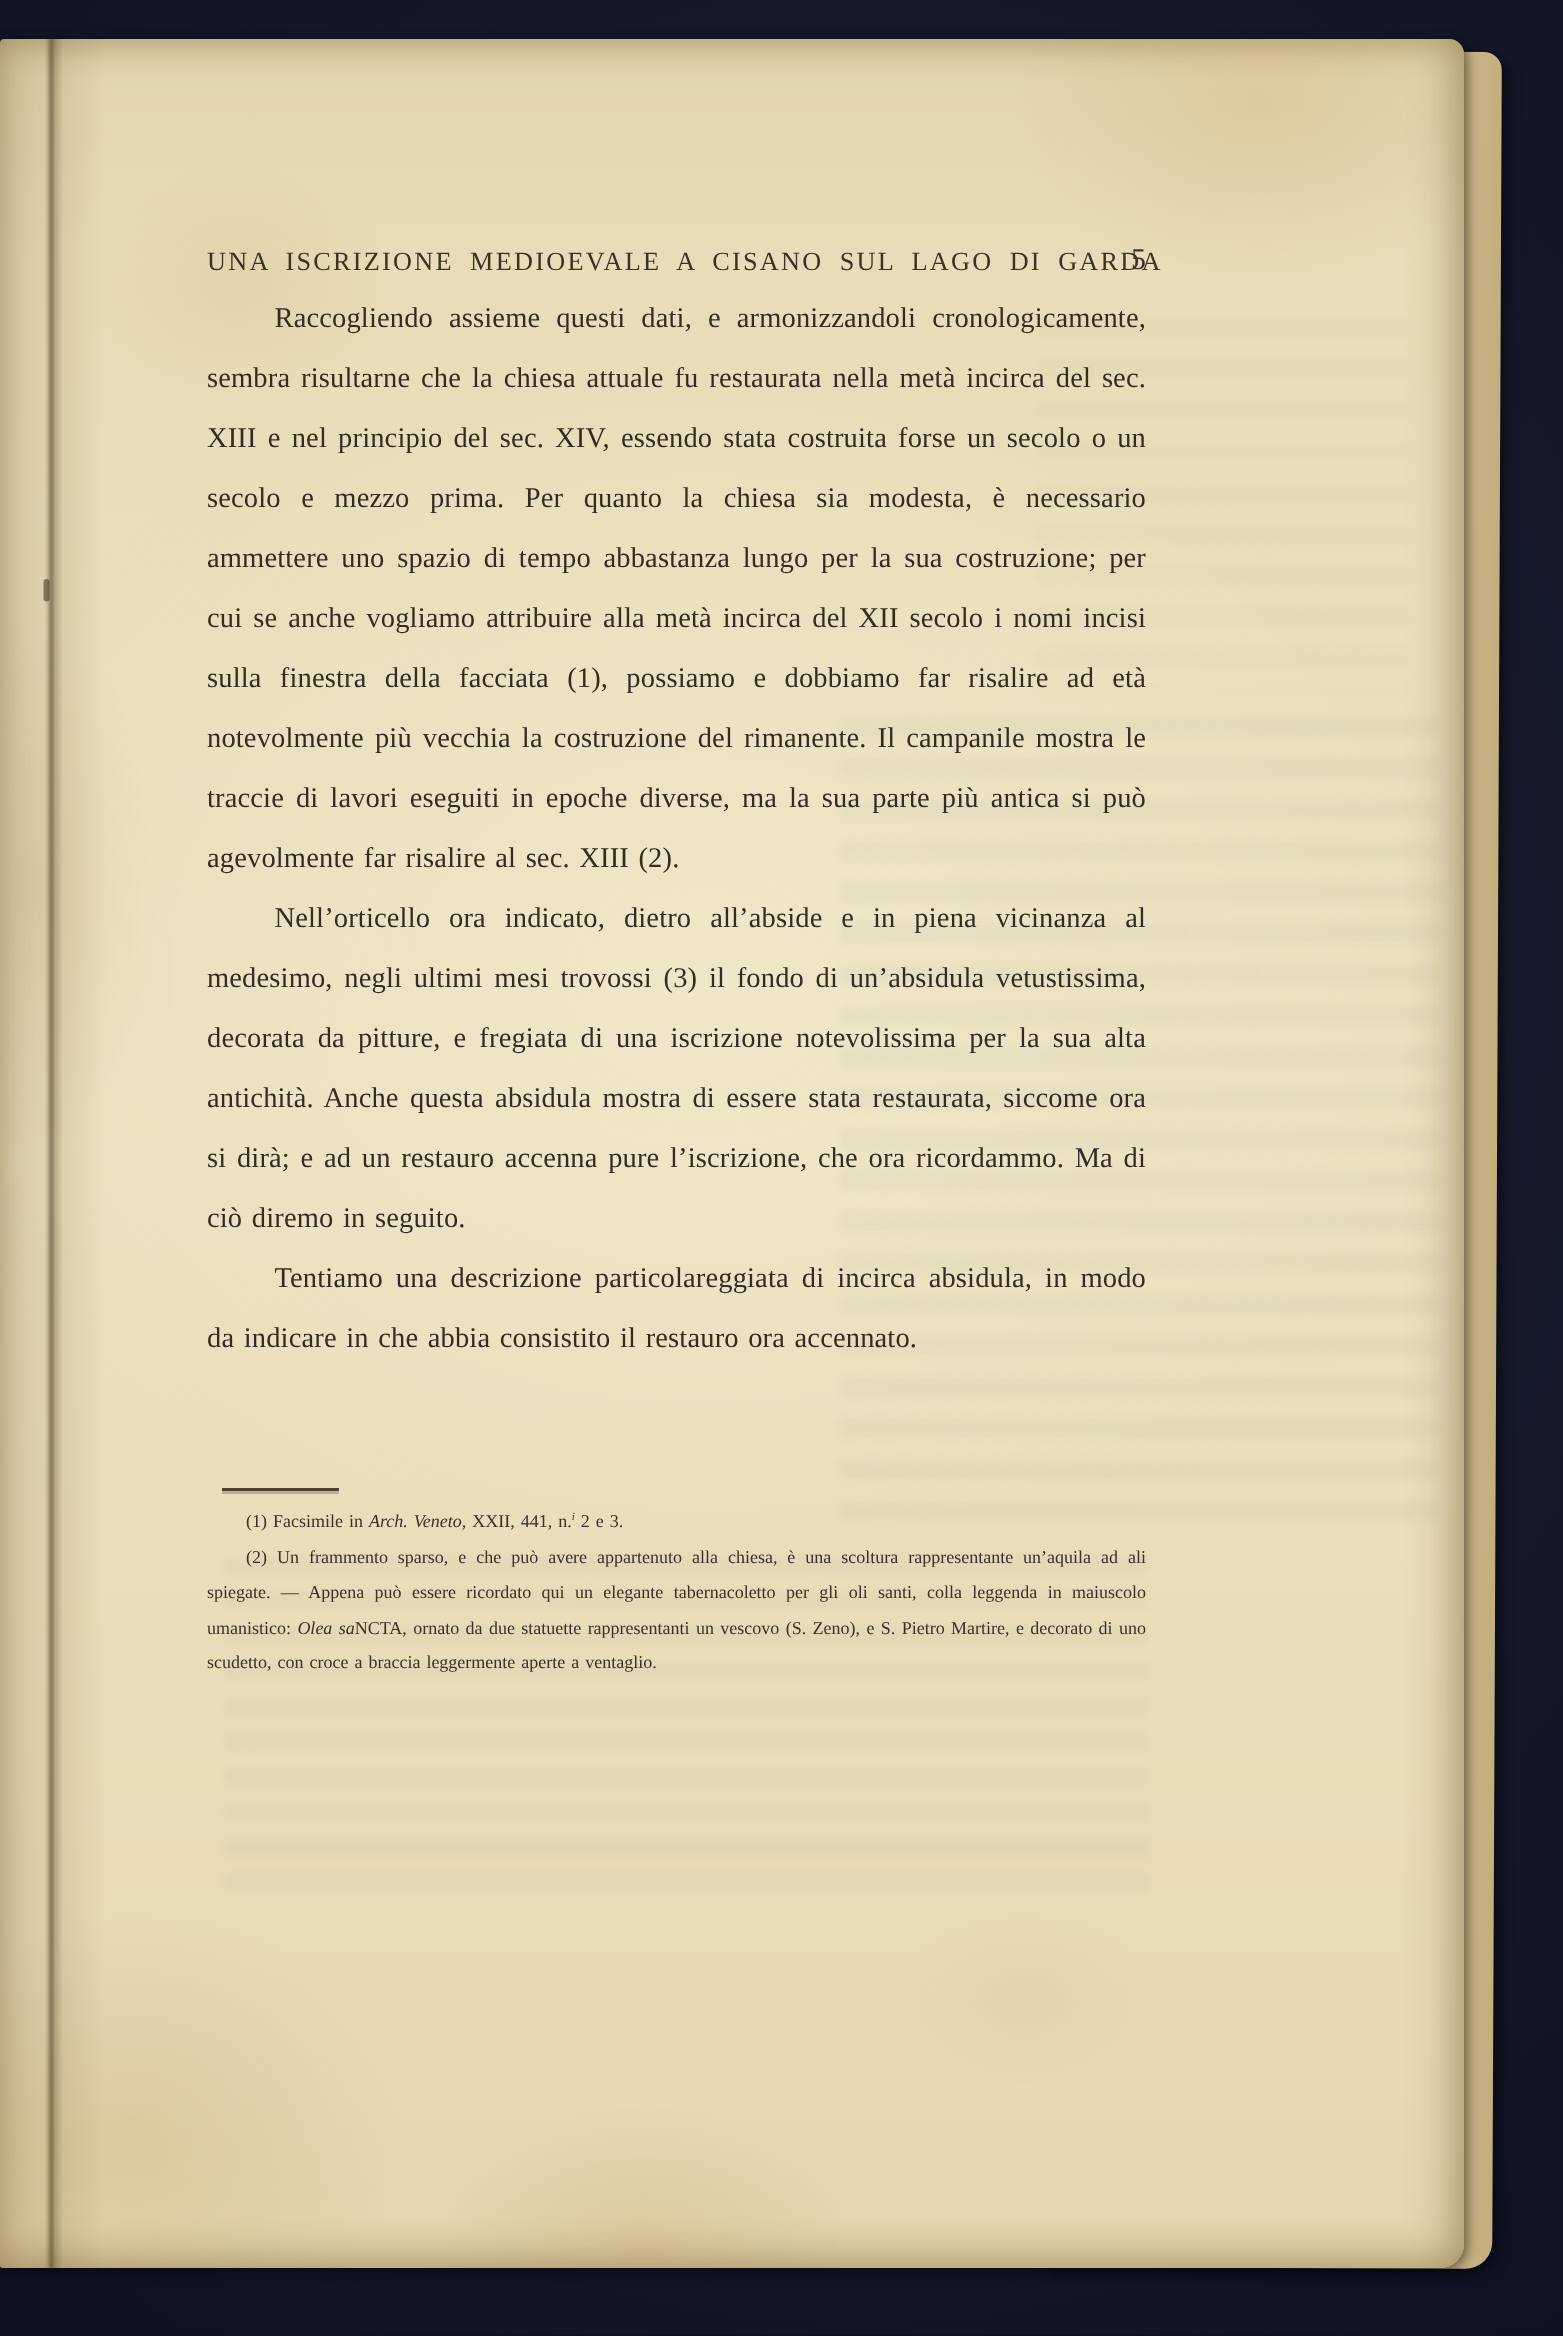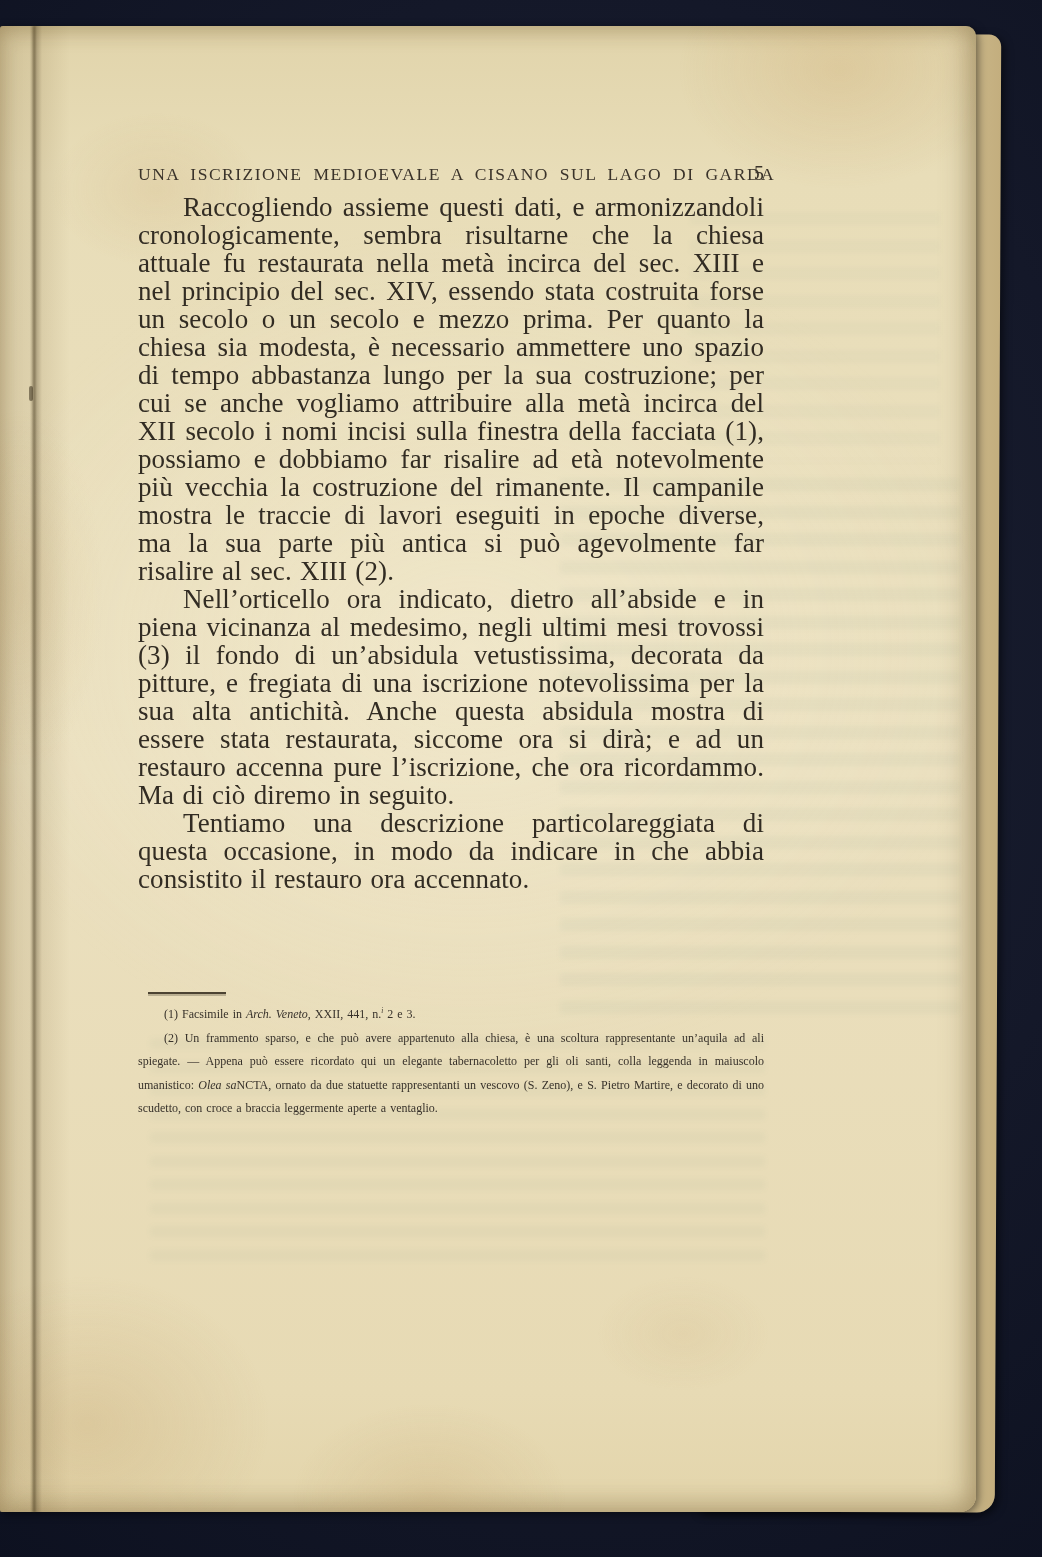--- a/index.html
+++ b/index.html
@@ -69,21 +69,21 @@
     color:#3a332a; white-space:nowrap;
   }
   .page-number {
     position:absolute; right:0; top:-2px;
     font-size:20px; letter-spacing:0; word-spacing:0;
   }
 
   
   .body-text {
     position:absolute; left:138px; top:167px; width:626px;
-    font-size:27px; line-height:28px; color:#322c23;
+    font-size:19px; line-height:40px; color:#322c23;
     text-align:justify;
   }
   .body-text p { margin:0; text-indent:45px; word-spacing:1.5px; letter-spacing:0.1px; }
 
   
   .footnote-rule {
     position:absolute; left:148px; top:966px; width:78px; height:2px;
     background:#4c4332; box-shadow:0 2px 0 rgba(76,67,50,0.3);
   }
   .footnotes {
@@ -108,21 +108,21 @@
     <div class="speck"></div>
 
     <div class="running-header">
       <span>UNA ISCRIZIONE MEDIOEVALE A CISANO SUL LAGO DI GARDA</span>
       <span class="page-number">5</span>
     </div>
 
     <div class="body-text">
       <p>Raccogliendo assieme questi dati, e armonizzandoli cronologicamente, sembra risultarne che la chiesa attuale fu restaurata nella metà incirca del sec. XIII e nel principio del sec. XIV, essendo stata costruita forse un secolo o un secolo e mezzo prima. Per quanto la chiesa sia modesta, è necessario ammettere uno spazio di tempo abbastanza lungo per la sua costruzione; per cui se anche vogliamo attribuire alla metà incirca del XII secolo i nomi incisi sulla finestra della facciata (1), possiamo e dobbiamo far risalire ad età notevolmente più vecchia la costruzione del rimanente. Il campanile mostra le traccie di lavori eseguiti in epoche diverse, ma la sua parte più antica si può agevolmente far risalire al sec. XIII (2).</p>
       <p>Nell’orticello ora indicato, dietro all’abside e in piena vicinanza al medesimo, negli ultimi mesi trovossi (3) il fondo di un’absidula vetustissima, decorata da pitture, e fregiata di una iscrizione notevolissima per la sua alta antichità. Anche questa absidula mostra di essere stata restaurata, siccome ora si dirà; e ad un restauro accenna pure l’iscrizione, che ora ricordammo. Ma di ciò diremo in seguito.</p>
-      <p>Tentiamo una descrizione particolareggiata di questa occasione, in modo da indicare in che abbia consistito il restauro ora accennato.</p>
+      <p>Tentiamo una descrizione particolareggiata di incirca absidula, in modo da indicare in che abbia consistito il restauro ora accennato.</p>
     </div>
 
     <div class="footnote-rule"></div>
 
     <div class="footnotes">
       <p><span>(1) Facsimile in </span><i>Arch. Veneto</i><span>, XXII, 441, n.</span><sup>i</sup><span> 2 e 3.</span></p>
       <p><span>(2) Un frammento sparso, e che può avere appartenuto alla chiesa, è una scoltura rappresentante un’aquila ad ali spiegate. — Appena può essere ricordato qui un elegante tabernacoletto per gli oli santi, colla leggenda in maiuscolo umanistico: </span><i>Olea sa</i><span>NCTA, ornato da due statuette rappresentanti un vescovo (S. Zeno), e S. Pietro Martire, e decorato di uno scudetto, con croce a braccia leggermente aperte a ventaglio.</span></p>
     </div>
   </div>
 </div>

